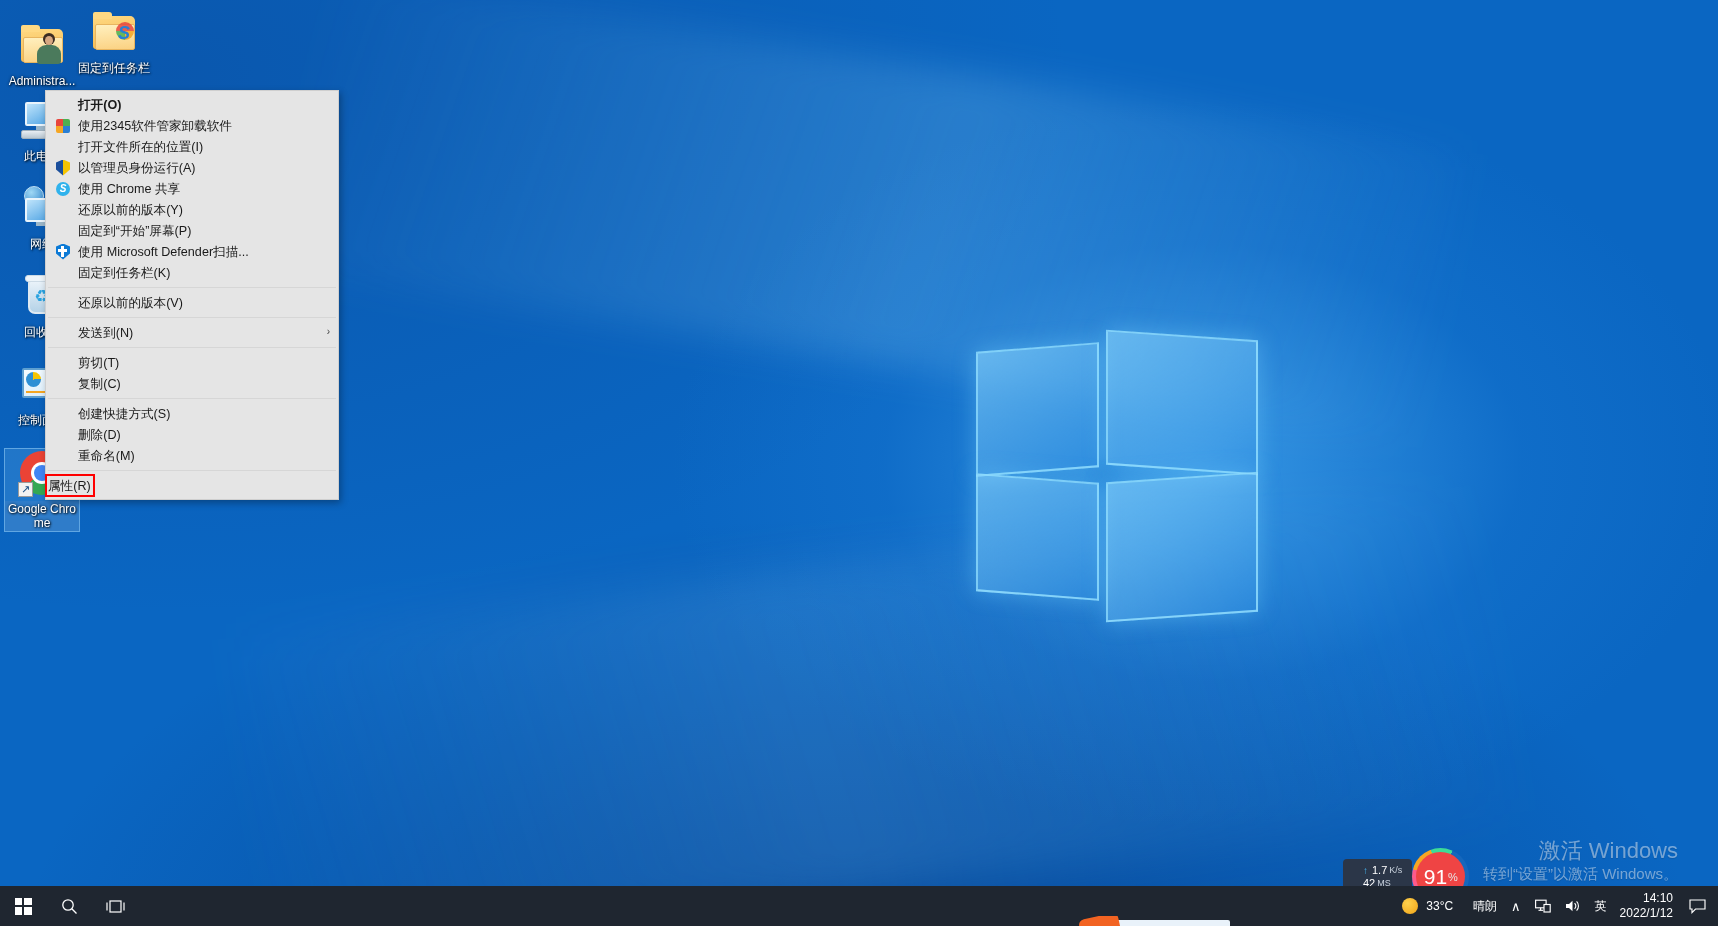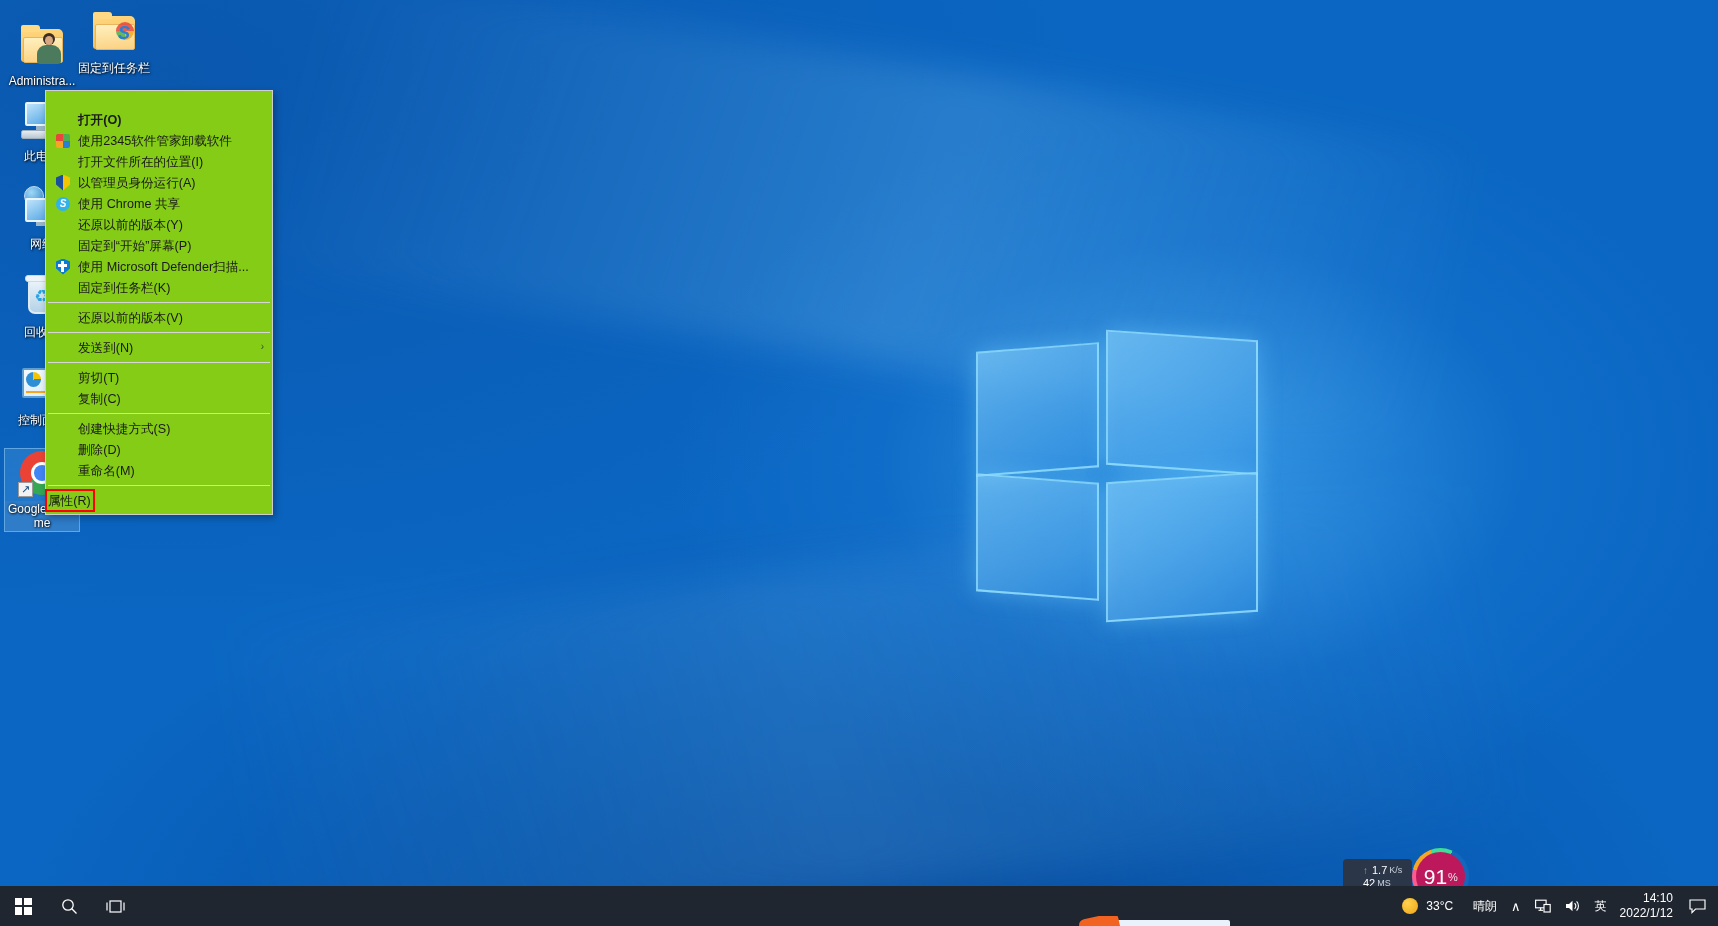--- a/index.html
+++ b/index.html
@@ -217,25 +217,25 @@
     position: absolute; left: 0px; bottom: 0px; width: 15px; height: 15px;
     background: #f2f2f2; border: 1px solid #9b9b9b;
     display:flex; align-items:center; justify-content:center;
     font-size: 11px; color: #1b4f84; line-height: 1;
   }
 
   
   #context-menu {
     position: absolute;
     left: 45px; top: 90px;
-    width: 228px;
-    background: #84cc16;
+    width: 294px;
+    background: #e5e5e5;
     border: 1px solid #cfcfcf;
     box-shadow: 2px 3px 7px rgba(0,0,0,0.30);
-    padding: 18px 0 3px 0;
+    padding: 3px 0 3px 0;
     font-size: 12.6px;
     color: #1a1a1a;
     z-index: 50;
   }
   .cm-item {
     display: flex; align-items: center;
     height: 21px;
     padding: 0 6px 0 0;
     position: relative;
     cursor: default;
@@ -312,21 +312,21 @@
        #3ddc97 0deg 95deg,
        #ff5a8a 95deg 150deg,
        #f5a623 150deg 205deg,
        #3ddc97 205deg 250deg,
        rgba(255,255,255,0.05) 250deg 360deg);
     padding: 3px;
   }
   #net-ring-inner {
     position: absolute; left: 4px; top: 4px; width: 49px; height: 49px;
     border-radius: 50%;
-    background: #be185d;
+    background: #ef4444;
     display: flex; align-items: center; justify-content: center;
   }
   #net-pct {
     color: #ffffff; font-size: 21px; line-height: 21px; font-weight: 300;
   }
   #net-pct-sym { font-size: 11px; color: #e6e6e6; margin-left: 1px; }
   #net-stats {
     margin-left: -12px;
     background: #2b3648;
     border-radius: 4px;
@@ -597,20 +597,24 @@
 
     <div class="cm-sep"></div>
 
     <div class="cm-item highlighted">
 
       <div class="cm-label">属性(R)</div>
     </div>
 
   </div>
 
+  <div id="watermark">
+    <div id="wm-title">激活 Windows</div>
+    <div id="wm-sub">转到“设置”以激活 Windows。</div>
+  </div>
 
   <div id="net-widget">
     <div id="net-stats">
       <div class="ns-row">
         <span class="ns-arrow">↑</span>
         <span>1.7</span>
         <span class="ns-unit">K/s</span>
       </div>
       <div class="ns-row">
         <span>42</span>

